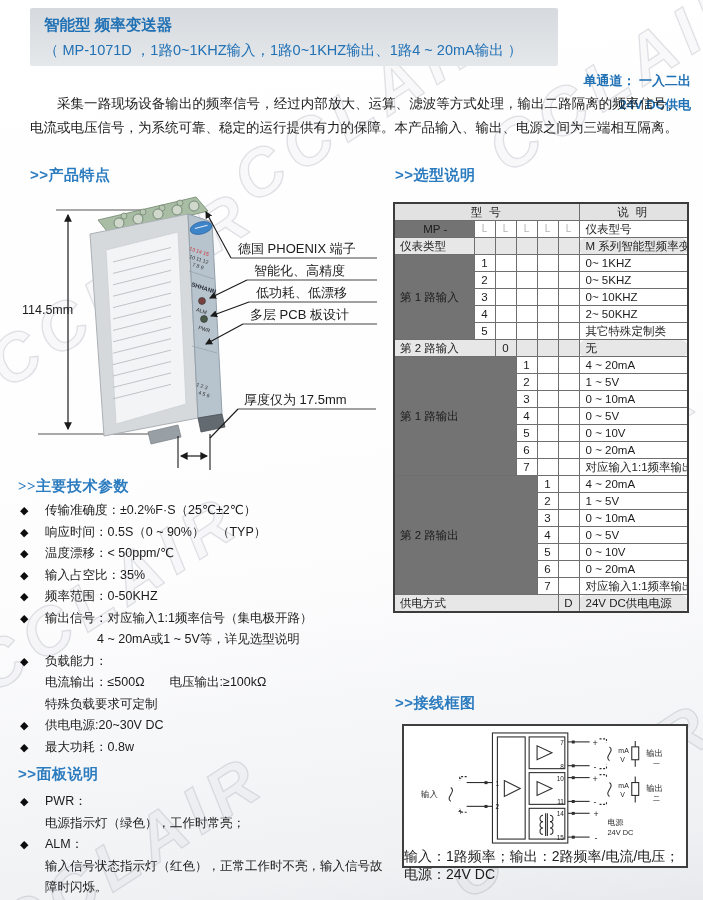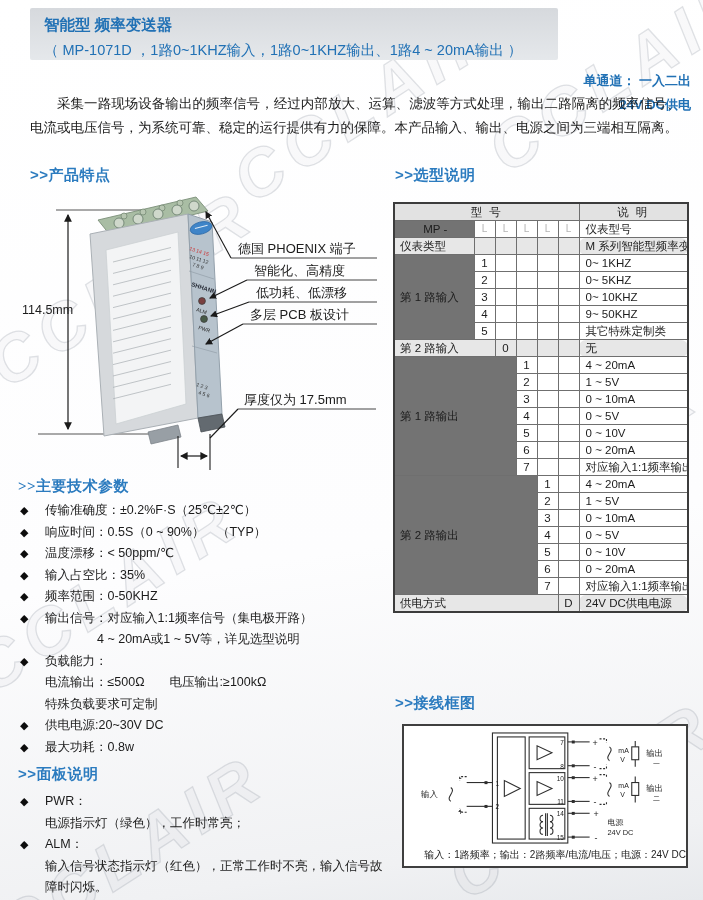--- a/index.html
+++ b/index.html
@@ -7,21 +7,21 @@
     width:703px;height:900px;position:relative;overflow:hidden;
     background:linear-gradient(172deg,#ffffff 0%,#fdfdfe 60%,#f0f1f3 92%,#e7e9ec 100%);
     font-family:"Liberation Sans","DejaVu Sans",sans-serif;color:#333;
   }
   .watermark{
     position:absolute;font-size:66px;font-weight:bold;letter-spacing:9px;font-style:italic;
     color:rgba(150,158,168,0.06);-webkit-text-stroke:1.3px rgba(146,155,165,0.28);
     transform:rotate(-33deg);white-space:nowrap;pointer-events:none;z-index:0;
   }
   .band{
-    position:absolute;left:30px;top:8px;width:528px;height:52px;z-index:1;
+    position:absolute;left:30px;top:8px;width:528px;height:58px;z-index:1;
     background:linear-gradient(#d6d9dd,#e5e8eb);border-radius:2px;
   }
   .band .title{position:absolute;left:14px;top:7px;font-size:15.5px;font-weight:bold;color:#2171b5;}
   .band .subtitle{position:absolute;left:14px;top:33px;font-size:14.5px;color:#2171b5;}
   .hinfo{position:absolute;right:12px;font-size:13px;font-weight:bold;color:#2171b5;z-index:1;text-align:right;margin-top:48px;}
   #hinfo1{top:24px;} #hinfo2{top:48px;}
   .intro{
     position:absolute;left:30px;top:92px;width:650px;z-index:1;
     font-size:13.5px;line-height:1.8;color:#1b1b1b;text-indent:2em;text-align:justify;
   }
@@ -52,21 +52,21 @@
   #sel-table .code{text-align:center;padding:0;}
   #sel-table .lmark{color:#b5b5b5;font-size:10px;}
   #sel-table .desc{text-align:left;padding-left:6px;border-radius:7px;}
   #sel-table tr.shade td{background:#e7e7e7;}
   
   #wiring-box{
     position:absolute;left:402px;top:724px;width:286px;height:144px;z-index:1;
     border:2px solid #3f3f3f;background:#fff;box-sizing:border-box;
   }
   #wiring-box svg{display:block;margin:3px auto 0 auto;}
-  #wiring-caption{text-align:right;font-size:10px;color:#1c1c1c;margin-top:1px;}
+  #wiring-caption{text-align:left;font-size:14px;color:#1c1c1c;margin-top:1px;}
   .dg{stroke:#2e2e2e;fill:none;stroke-width:1.1px;}
   .dgt{fill:#1c1c1c;}
 </style>
 </head>
 <body>
 
 <span class="watermark" style="left:-30px;top:250px">CCLAIR</span>
 <span class="watermark" style="left:215px;top:65px">CCLAIR</span>
 <span class="watermark" style="left:470px;top:35px">CCLAIR</span>
 <span class="watermark" style="left:-45px;top:555px">CCLAIR</span>
@@ -234,21 +234,21 @@
         <td class="code"></td>
         <td class="code"></td>
         <td class="desc">0~ 10KHZ</td>
       </tr>
       <tr>
         <td class="code">4</td>
         <td class="code"></td>
         <td class="code"></td>
         <td class="code"></td>
         <td class="code"></td>
-        <td class="desc">9~ 50KHZ</td>
+        <td class="desc">2~ 50KHZ</td>
       </tr>
       <tr>
         <td class="code">5</td>
         <td class="code"></td>
         <td class="code"></td>
         <td class="code"></td>
         <td class="code"></td>
         <td class="desc">其它特殊定制类</td>
       </tr>
       <tr class="shade">

